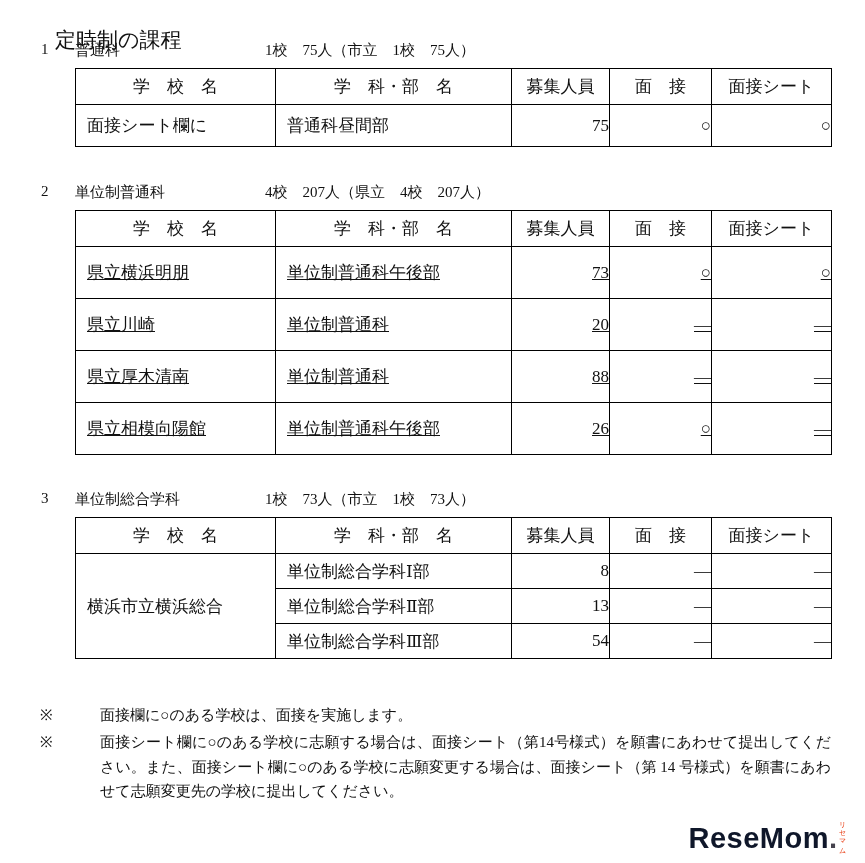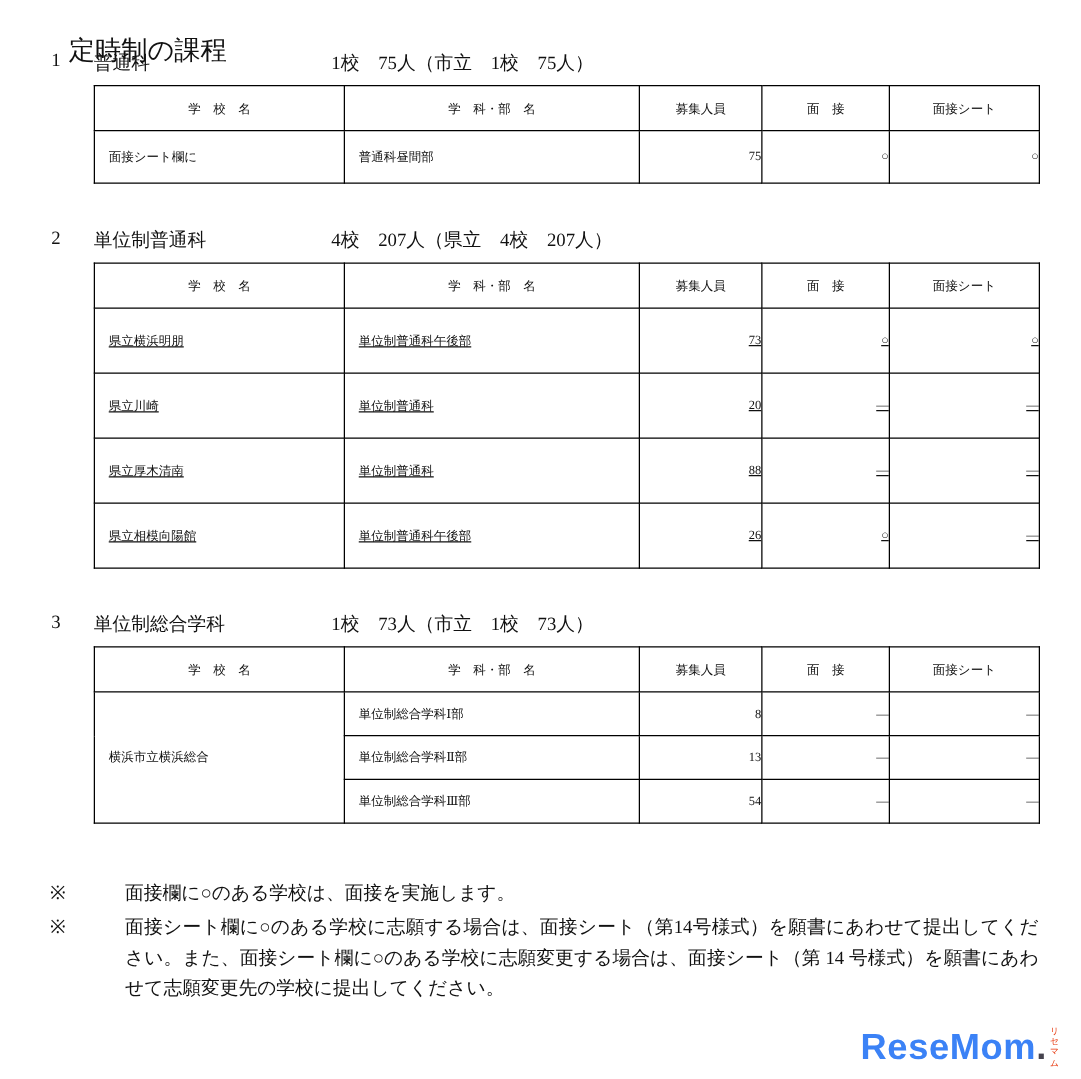--- a/index.html
+++ b/index.html
@@ -32,21 +32,21 @@
   .sec-sum  { position: absolute; left: 265px; }
   table.t {
     border-collapse: collapse;
     table-layout: fixed;
     width: 756px;
     margin-left: 75px;
     margin-top: 5px;
   }
   .t th, .t td {
     border: 1.5px solid #000000;
-    font-size: 10px;
+    font-size: 17px;
     font-weight: normal;
     padding: 0;
     background: #ffffff;
   }
   .t th { height: 36px; text-align: center; }
   .t td.l { text-align: left; padding-left: 11px; }
   .t td.c { text-align: right; }
   tr.r42 td { height: 42px; }
   tr.r52 td { height: 52px; text-decoration: underline; }
   tr.r36 td { height: 35px; }
@@ -60,21 +60,21 @@
   .logo {
     position: absolute;
     right: 18px;
     bottom: 8px;
     font-family: "Liberation Sans", "DejaVu Sans", sans-serif;
     padding-right: 10px;
   }
   .logo-text {
     font-size: 29px;
     font-weight: bold;
-    color: #3b82f6;
+    color: #0f172a;
     letter-spacing: 0.5px;
   }
   .logo-dot { font-size: 29px; font-weight: bold; color: #46434e; }
   .logo-ruby {
     position: absolute;
     top: -6px;
     right: 0;
     font-size: 7px;
     color: #e8380d;
     writing-mode: vertical-rl;

